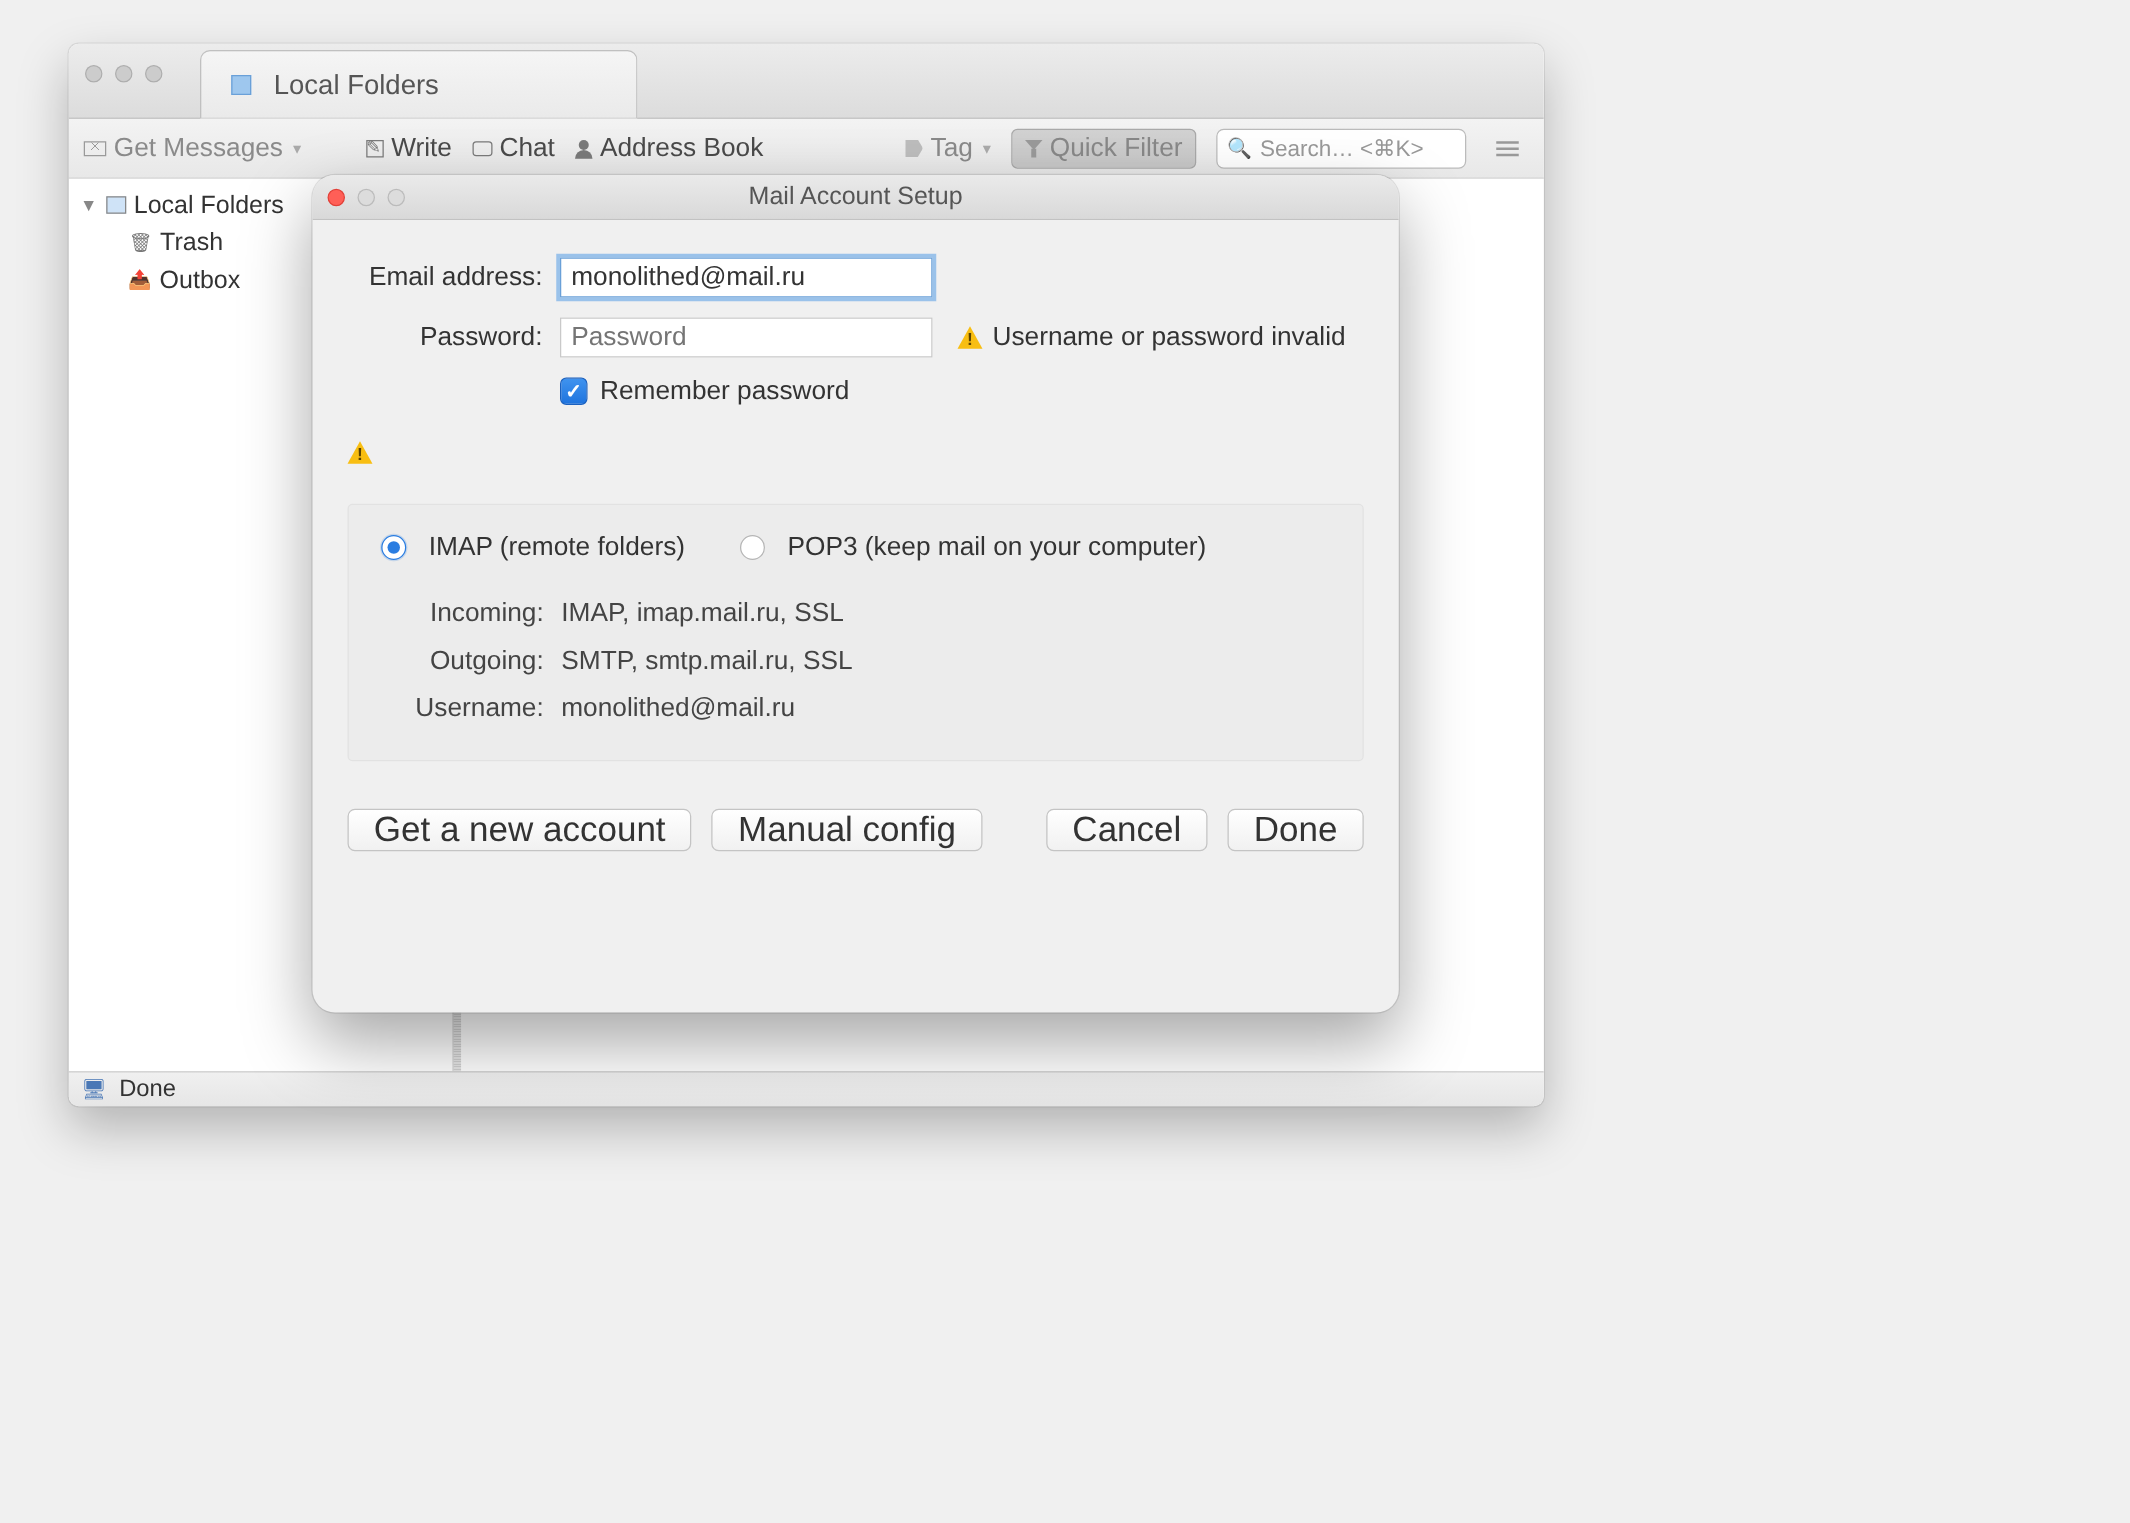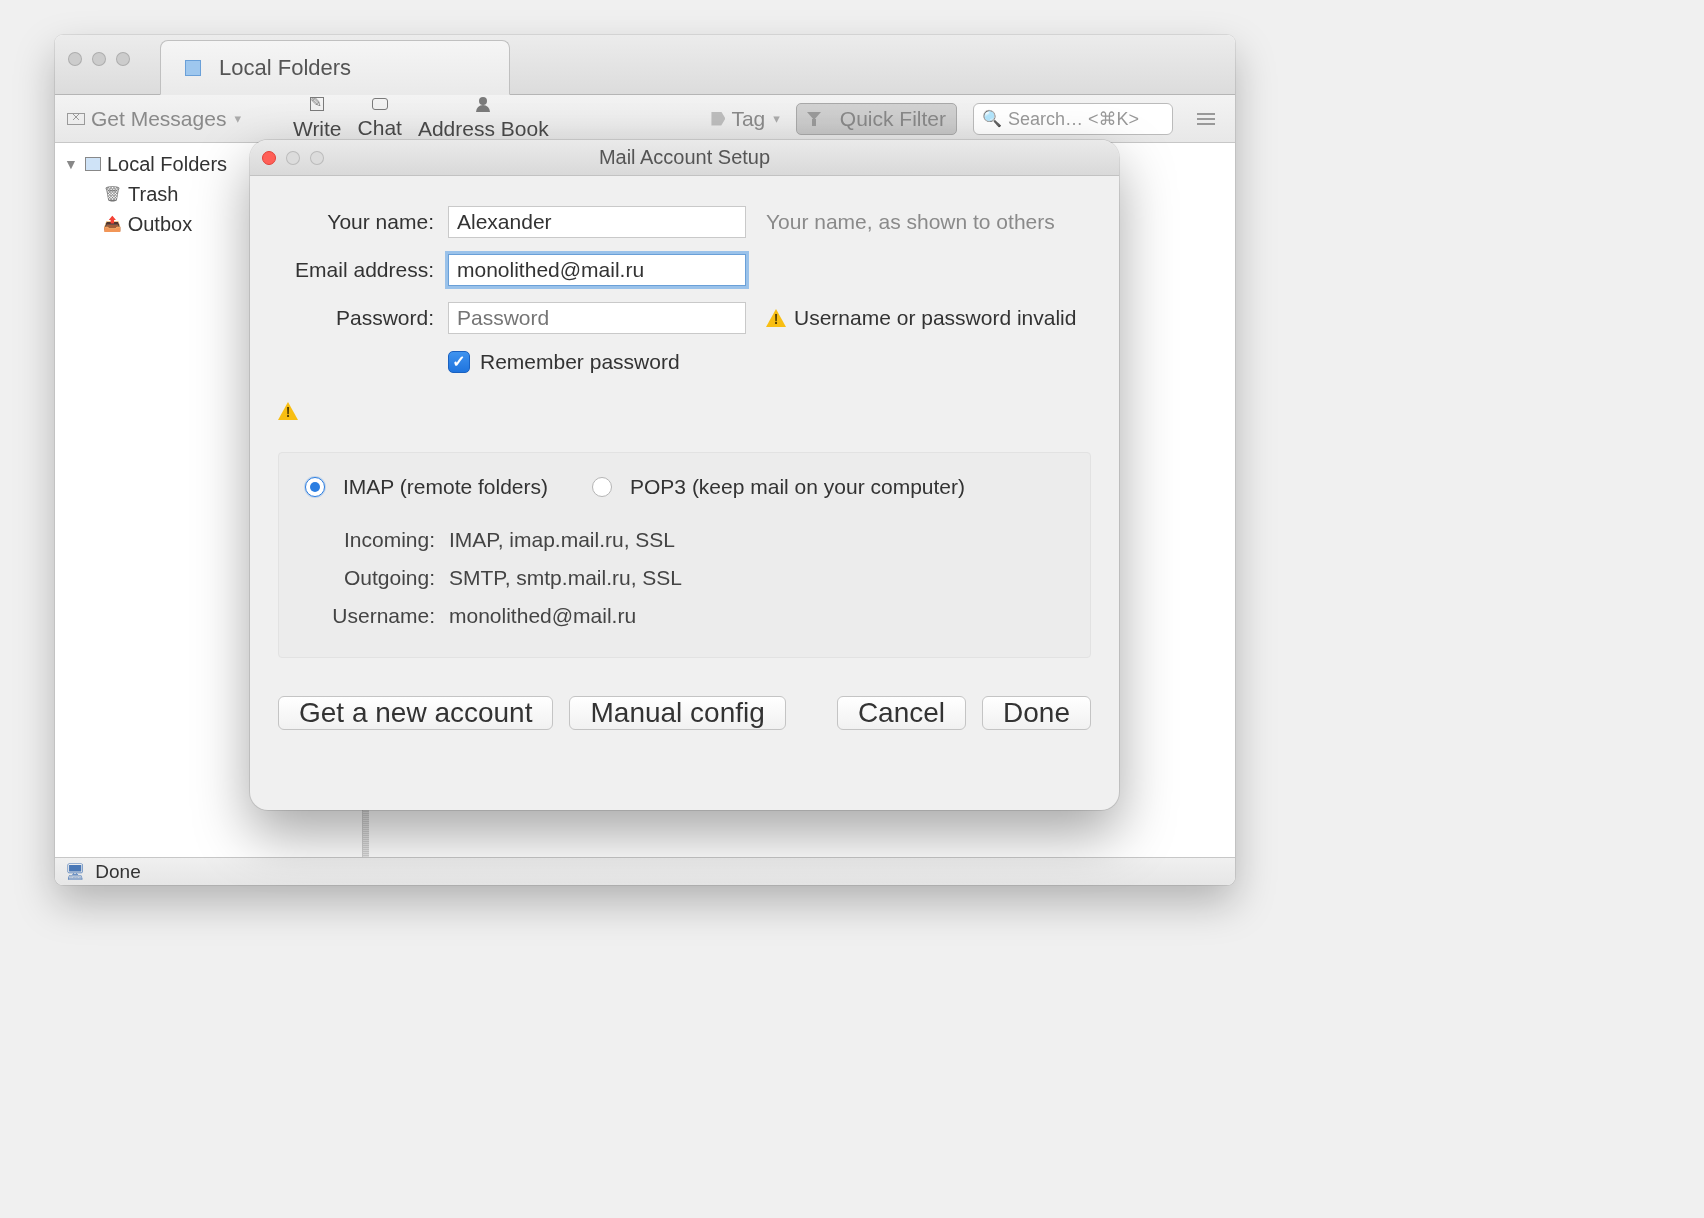--- a/index.html
+++ b/index.html
@@ -55,26 +55,26 @@
     border-bottom: 1px solid #c7c7c7;
     display: flex; align-items: center;
     padding: 0 12px;
     gap: 16px;
     color: #8a8a8a;
     font-size: 21px;
     white-space: nowrap;
   }
   .tb-btn { display: inline-flex; align-items: center; gap: 6px; }
   .tb-btn .ddarrow { font-size: 13px; color:#aaa; margin-left:2px; }
-  .tb-btn.darker { color: #4a4a4a; flex-direction: column; }
+  .tb-btn.darker { color: #4a4a4a; }
   .tb-sep { flex: 0 0 20px; }
   .tb-flex { flex: 1; }
   .quick-filter {
     height: 32px; padding: 0 10px;
-    display: inline-flex; align-items: center; gap: 19px;
+    display: inline-flex; align-items: center; gap: 6px;
     background: linear-gradient(#d2d2d2,#c7c7c7);
     border: 1px solid #a9a9a9; border-radius: 5px;
     color: #888;
   }
   .search-box {
     height: 32px; width: 200px;
     background: #fff; border: 1px solid #bbb; border-radius: 6px;
     display: inline-flex; align-items: center; padding: 0 8px;
     color: #999; font-size: 18px;
   }
@@ -313,25 +313,20 @@
       <div class="traffic-lights">
         <span class="tl close"></span>
         <span class="tl min"></span>
         <span class="tl max"></span>
       </div>
       <span>Mail Account Setup</span>
     </div>
 
     <div class="form">
 
-      <div class="form-row">
-        <span class="lbl">Your name:</span>
-        <input class="txt" value="Alexander" style="">
-        <span class="hint">Your name, as shown to others</span>
-      </div>
 
       <div class="form-row">
         <span class="lbl">Email address:</span>
         <input class="txt active" value="monolithed@mail.ru" style="">
       </div>
 
       <div class="form-row">
         <span class="lbl">Password:</span>
         <input class="txt" type="password" placeholder="Password" style="">
         <span class="warn-row">

